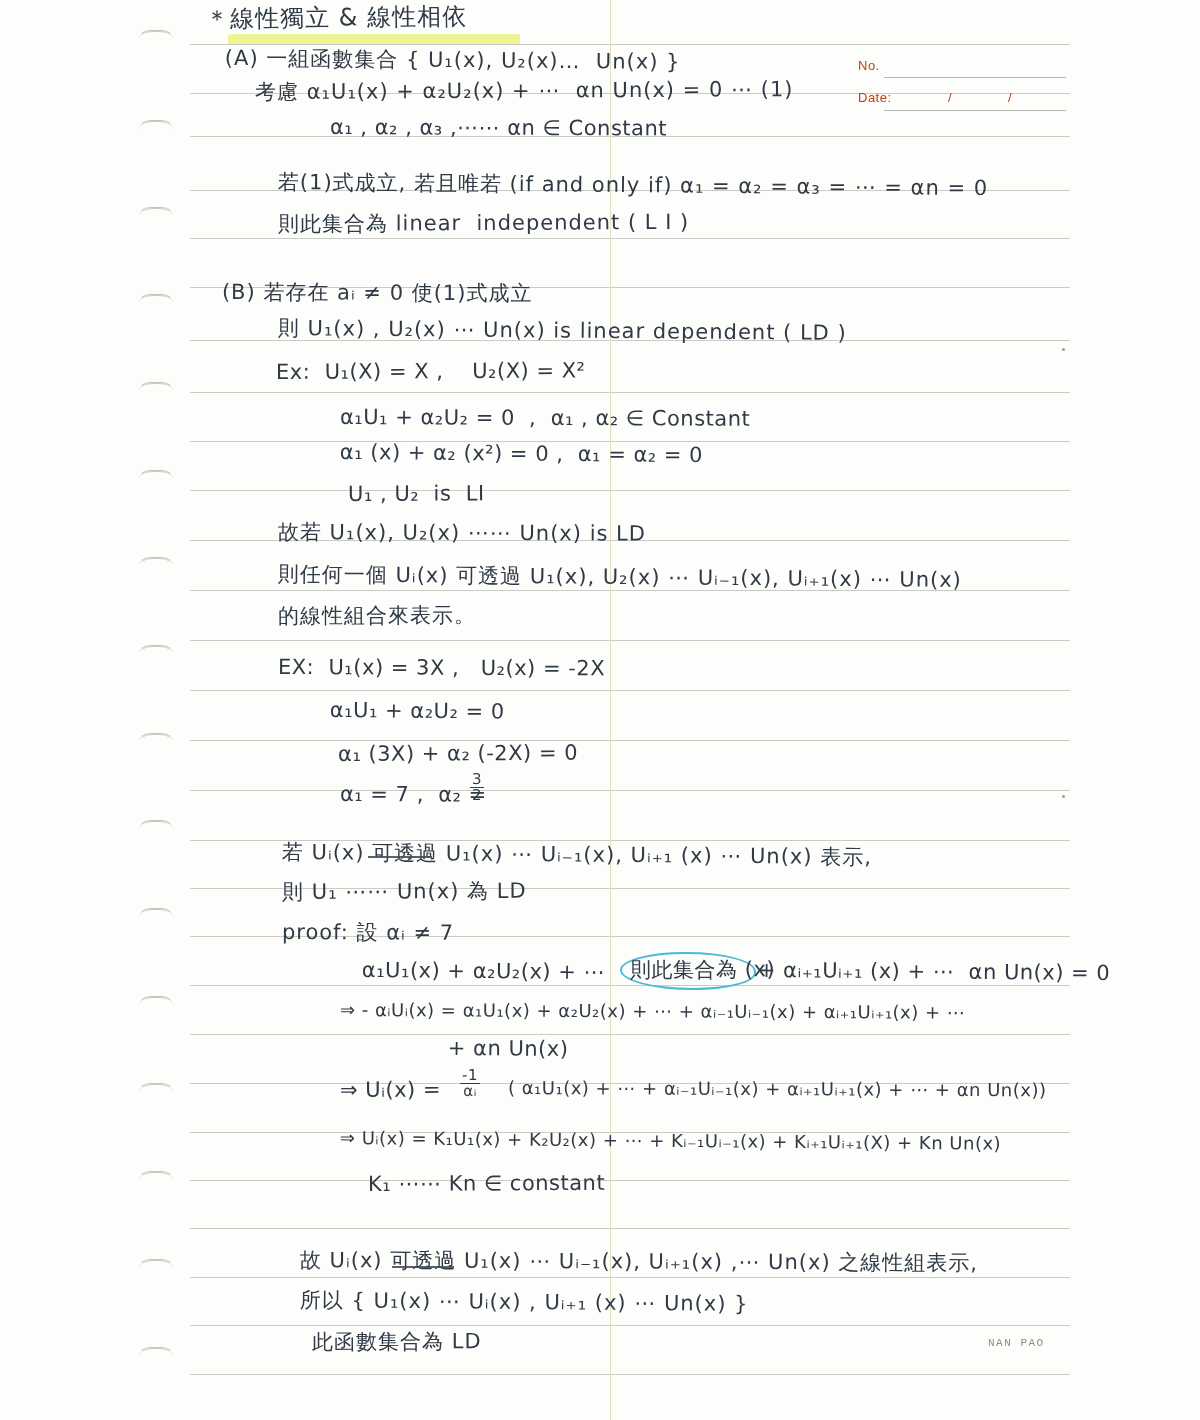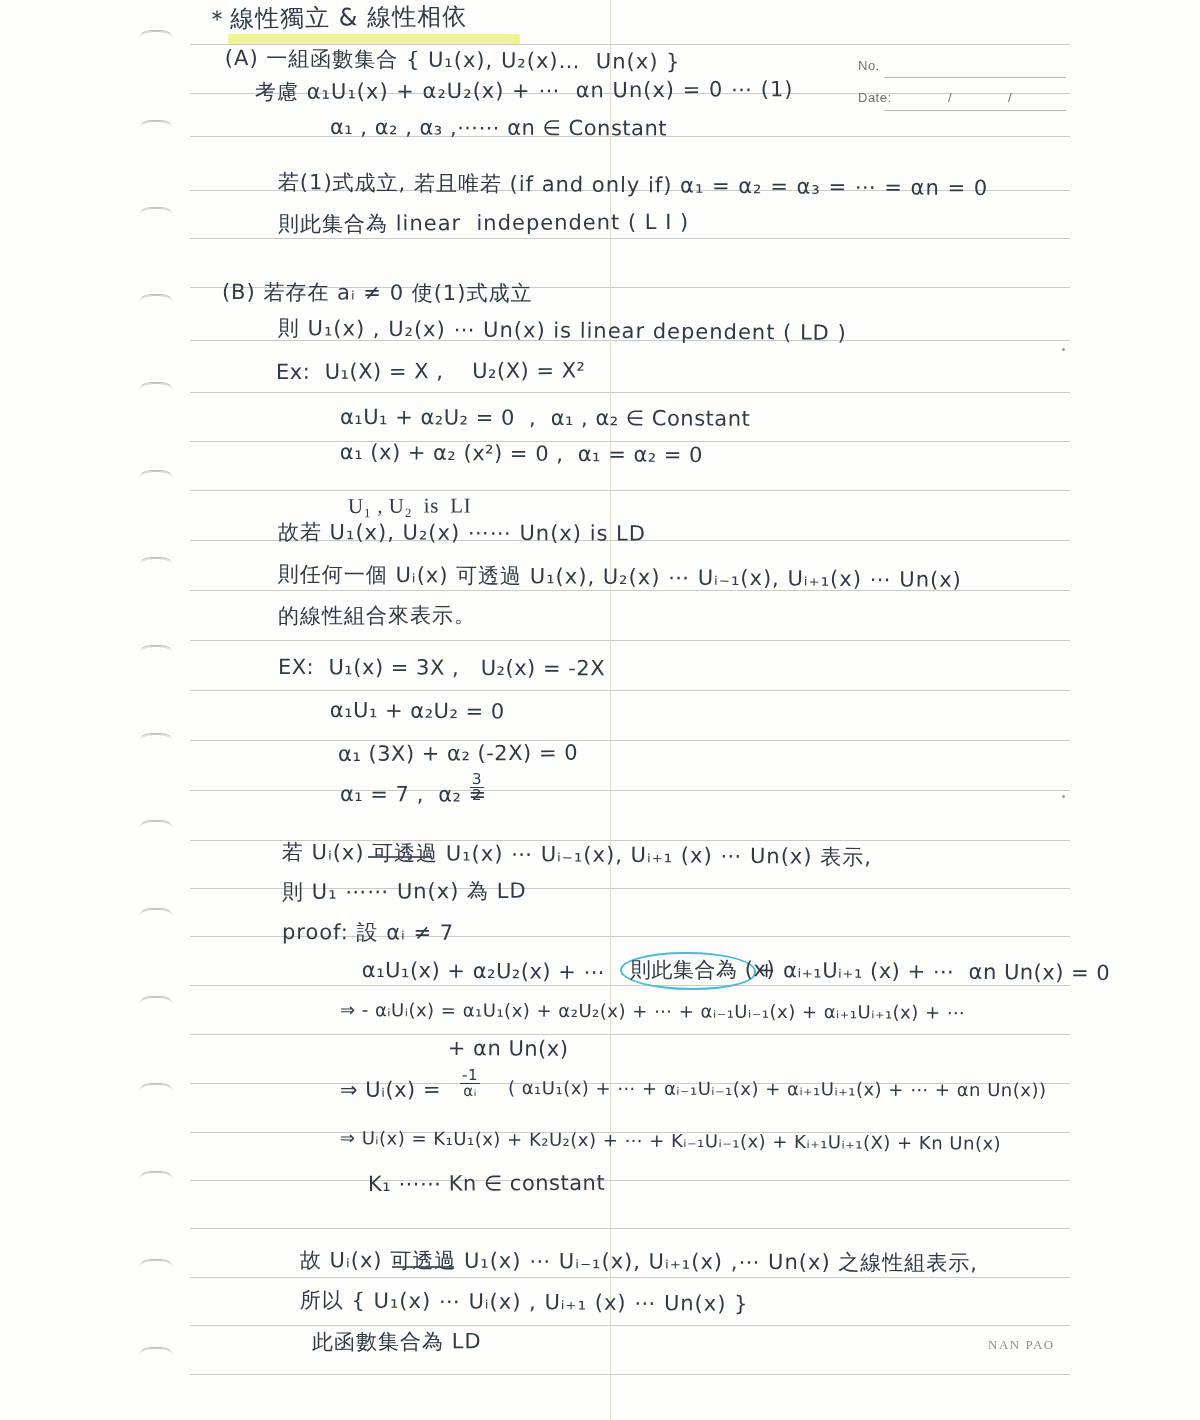--- a/index.html
+++ b/index.html
@@ -105,32 +105,32 @@
     position: absolute;
     height: 2px;
     background: #3c4652;
     opacity: .85;
   }
 
   .meta {
     position: absolute;
     font-family: "Liberation Sans", sans-serif;
     font-size: 13px;
-    color: #737373;
+    color: #c2410c;
     letter-spacing: .5px;
   }
   .meta-rule {
     position: absolute;
     height: 1px;
     background: #b9b9b3;
   }
   .brand {
     position: absolute;
-    font-family: Liberation Serif, serif;
-    font-size: 13px;
+    font-family: Liberation Mono, monospace;
+    font-size: 11px;
     letter-spacing: 1.5px;
     color: #8d8d86;
   }
   .dot {
     position: absolute;
     width: 3px; height: 3px;
     background: #9a9a93;
     border-radius: 50%;
   }
   .frac {
@@ -224,21 +224,21 @@
 
     <div class="ink cjk j2" style="left:278px; top:170px;">若(1)式成立, 若且唯若 (if and only if) α₁ = α₂ = α₃ = ⋯ = αn = 0</div>
     <div class="ink cjk j3" style="left:278px; top:212px;">則此集合為 linear  independent ( L I )</div>
 
     <div class="ink cjk j4" style="left:222px; top:280px;">(B) 若存在 aᵢ ≠ 0 使(1)式成立</div>
     <div class="ink cjk j2" style="left:278px; top:316px;">則 U₁(x) , U₂(x) ⋯ Un(x) is linear dependent ( LD )</div>
     <div class="ink j3" style="left:276px; top:360px;">Ex:  U₁(X) = X ,    U₂(X) = X²</div>
 
     <div class="ink j4" style="left:340px; top:405px;">α₁U₁ + α₂U₂ = 0  ,  α₁ , α₂ ∈ Constant</div>
     <div class="ink j2" style="left:340px; top:440px;">α₁ (x) + α₂ (x²) = 0 ,  α₁ = α₂ = 0</div>
-    <div class="ink j3" style="left:348px; top:494px;font-family:Liberation Serif, serif;">U₁ , U₂  is  LI</div>
+    <div class="ink j3" style="left:348px; top:482px;">U₁ , U₂  is  LI</div>
 
     <div class="ink cjk j4" style="left:278px; top:520px;">故若 U₁(x), U₂(x) ⋯⋯ Un(x) is LD</div>
     <div class="ink cjk j2" style="left:278px; top:562px;">則任何一個 Uᵢ(x) 可透過 U₁(x), U₂(x) ⋯ Uᵢ₋₁(x), Uᵢ₊₁(x) ⋯ Un(x)</div>
     <div class="ink cjk j3" style="left:278px; top:604px;">的線性組合來表示。</div>
 
     <div class="ink j4" style="left:278px; top:655px;">EX:  U₁(x) = 3X ,   U₂(x) = -2X</div>
     <div class="ink j2" style="left:330px; top:698px;">α₁U₁ + α₂U₂ = 0</div>
     <div class="ink j3" style="left:338px; top:742px;">α₁ (3X) + α₂ (-2X) = 0</div>
 
     <div class="ink j4" style="left:340px; top:782px;">α₁ = 7 ,  α₂ =</div>

